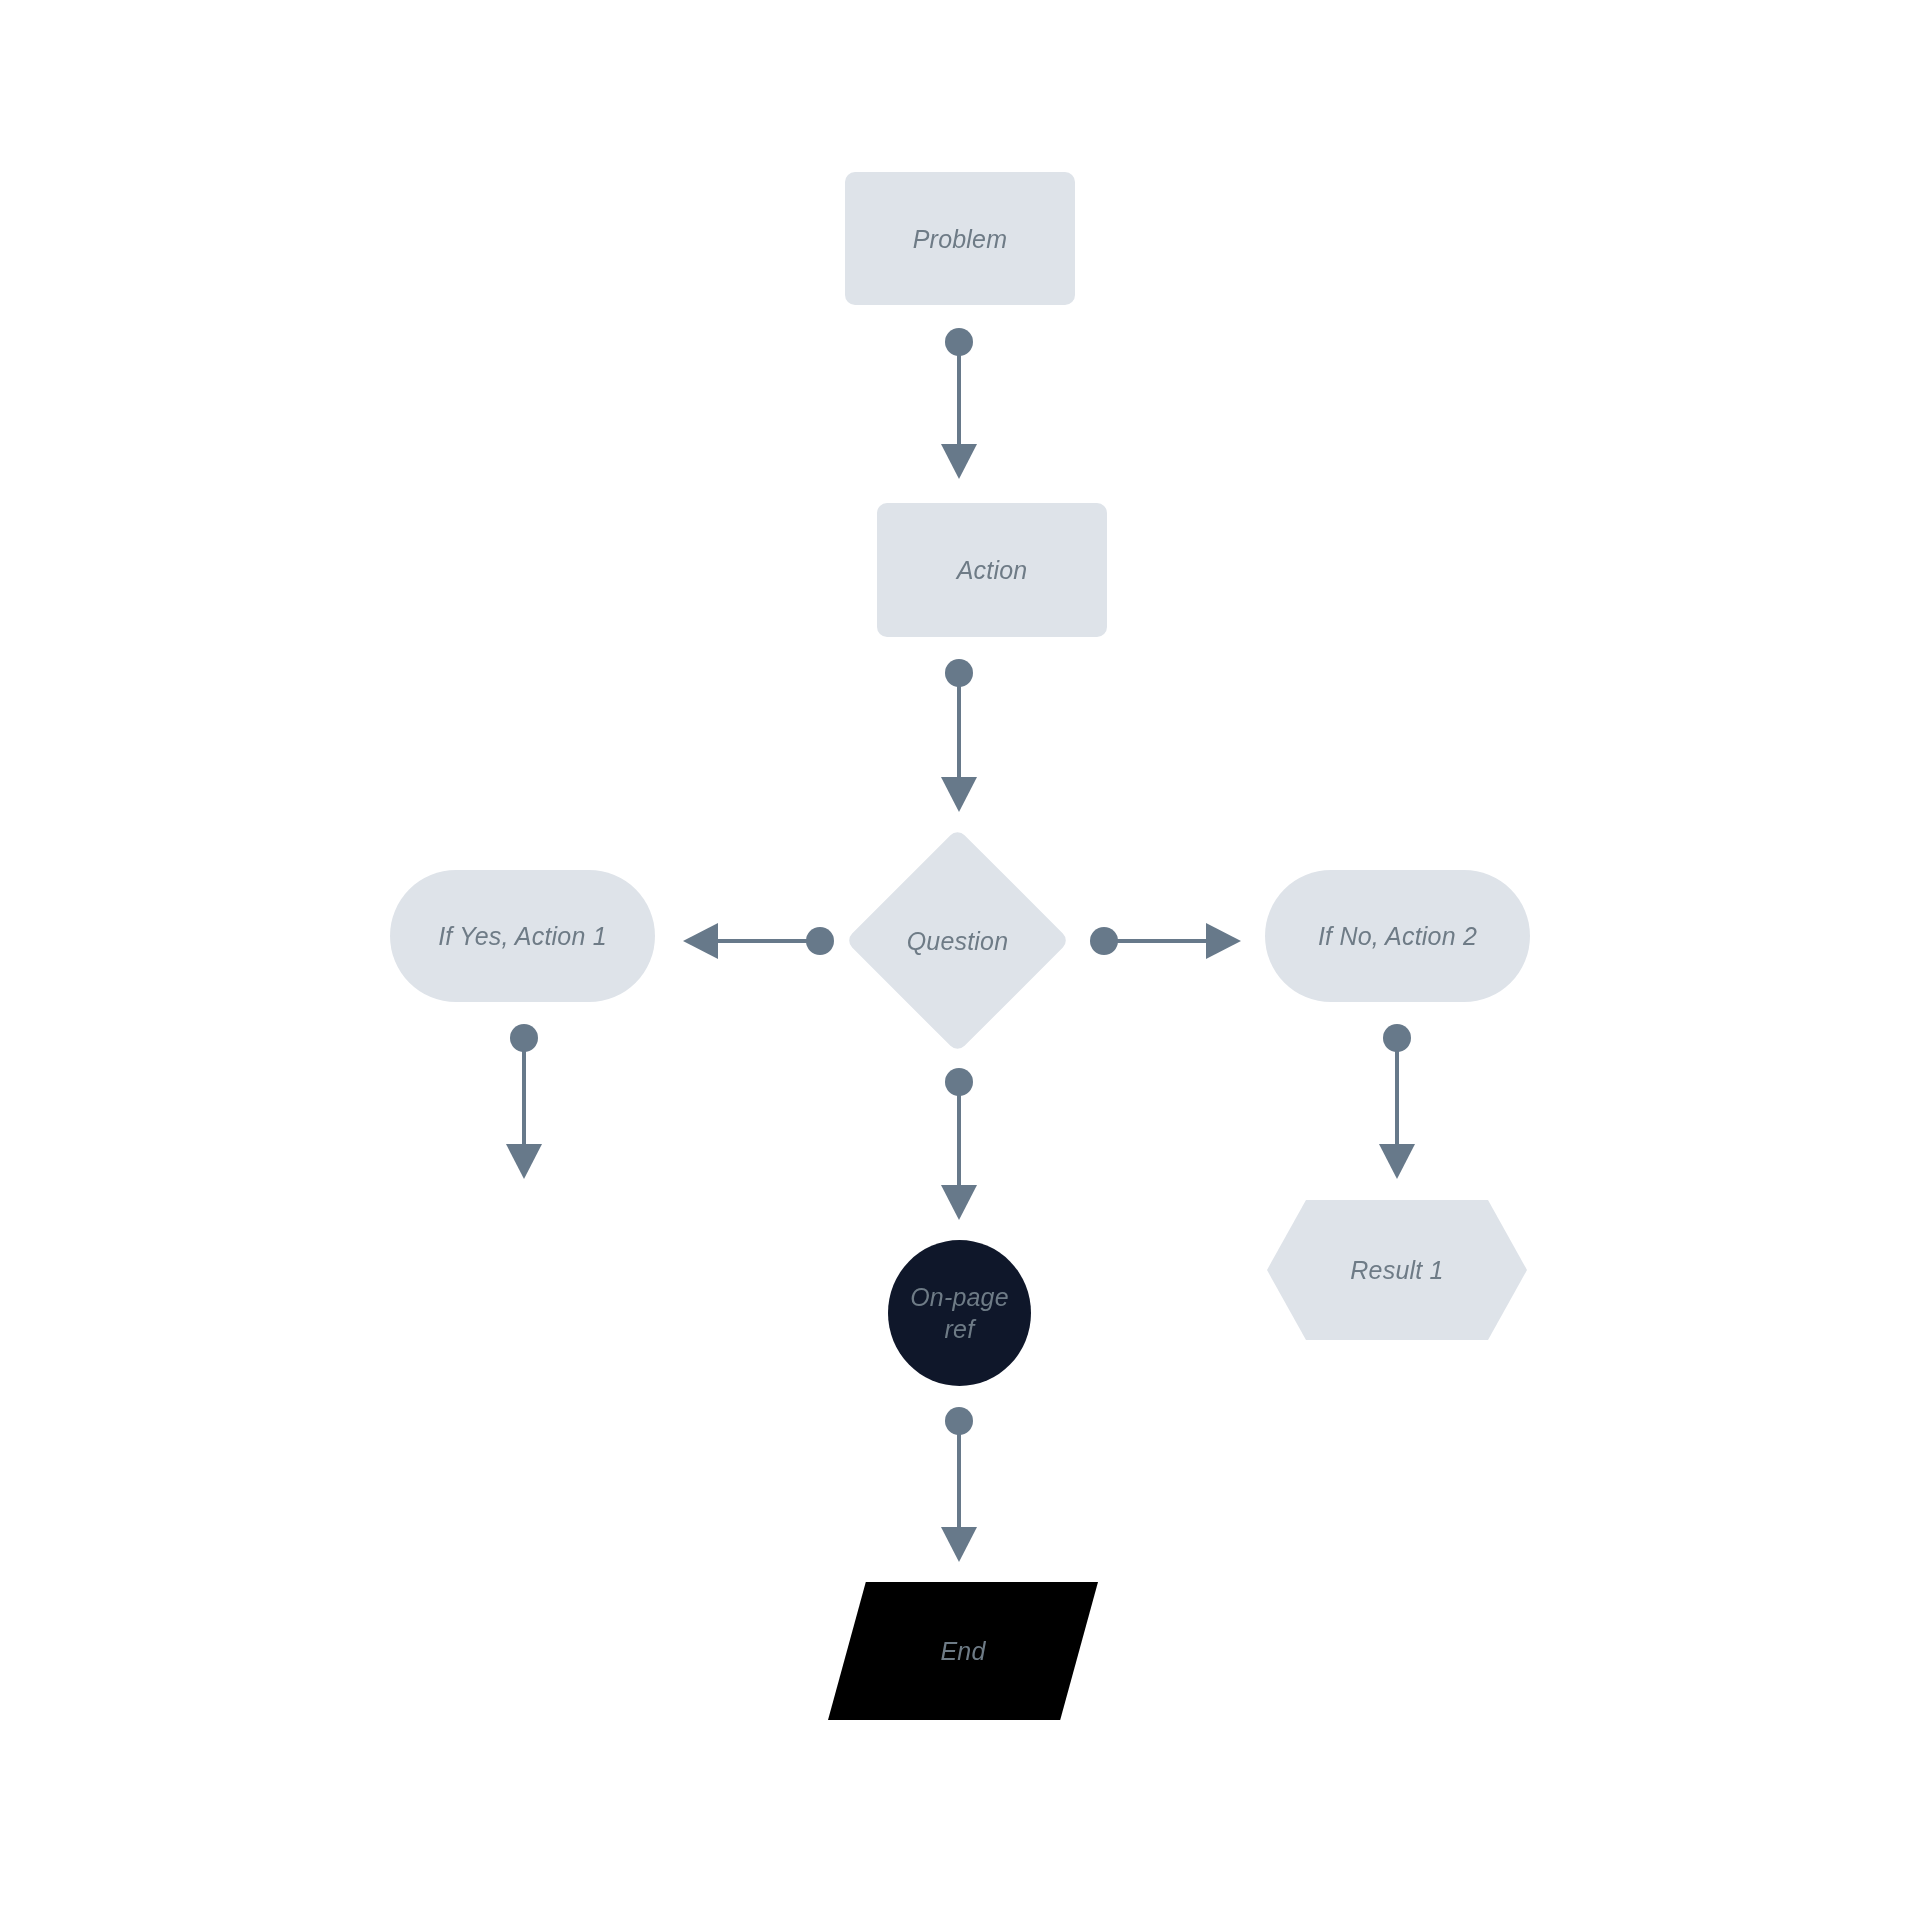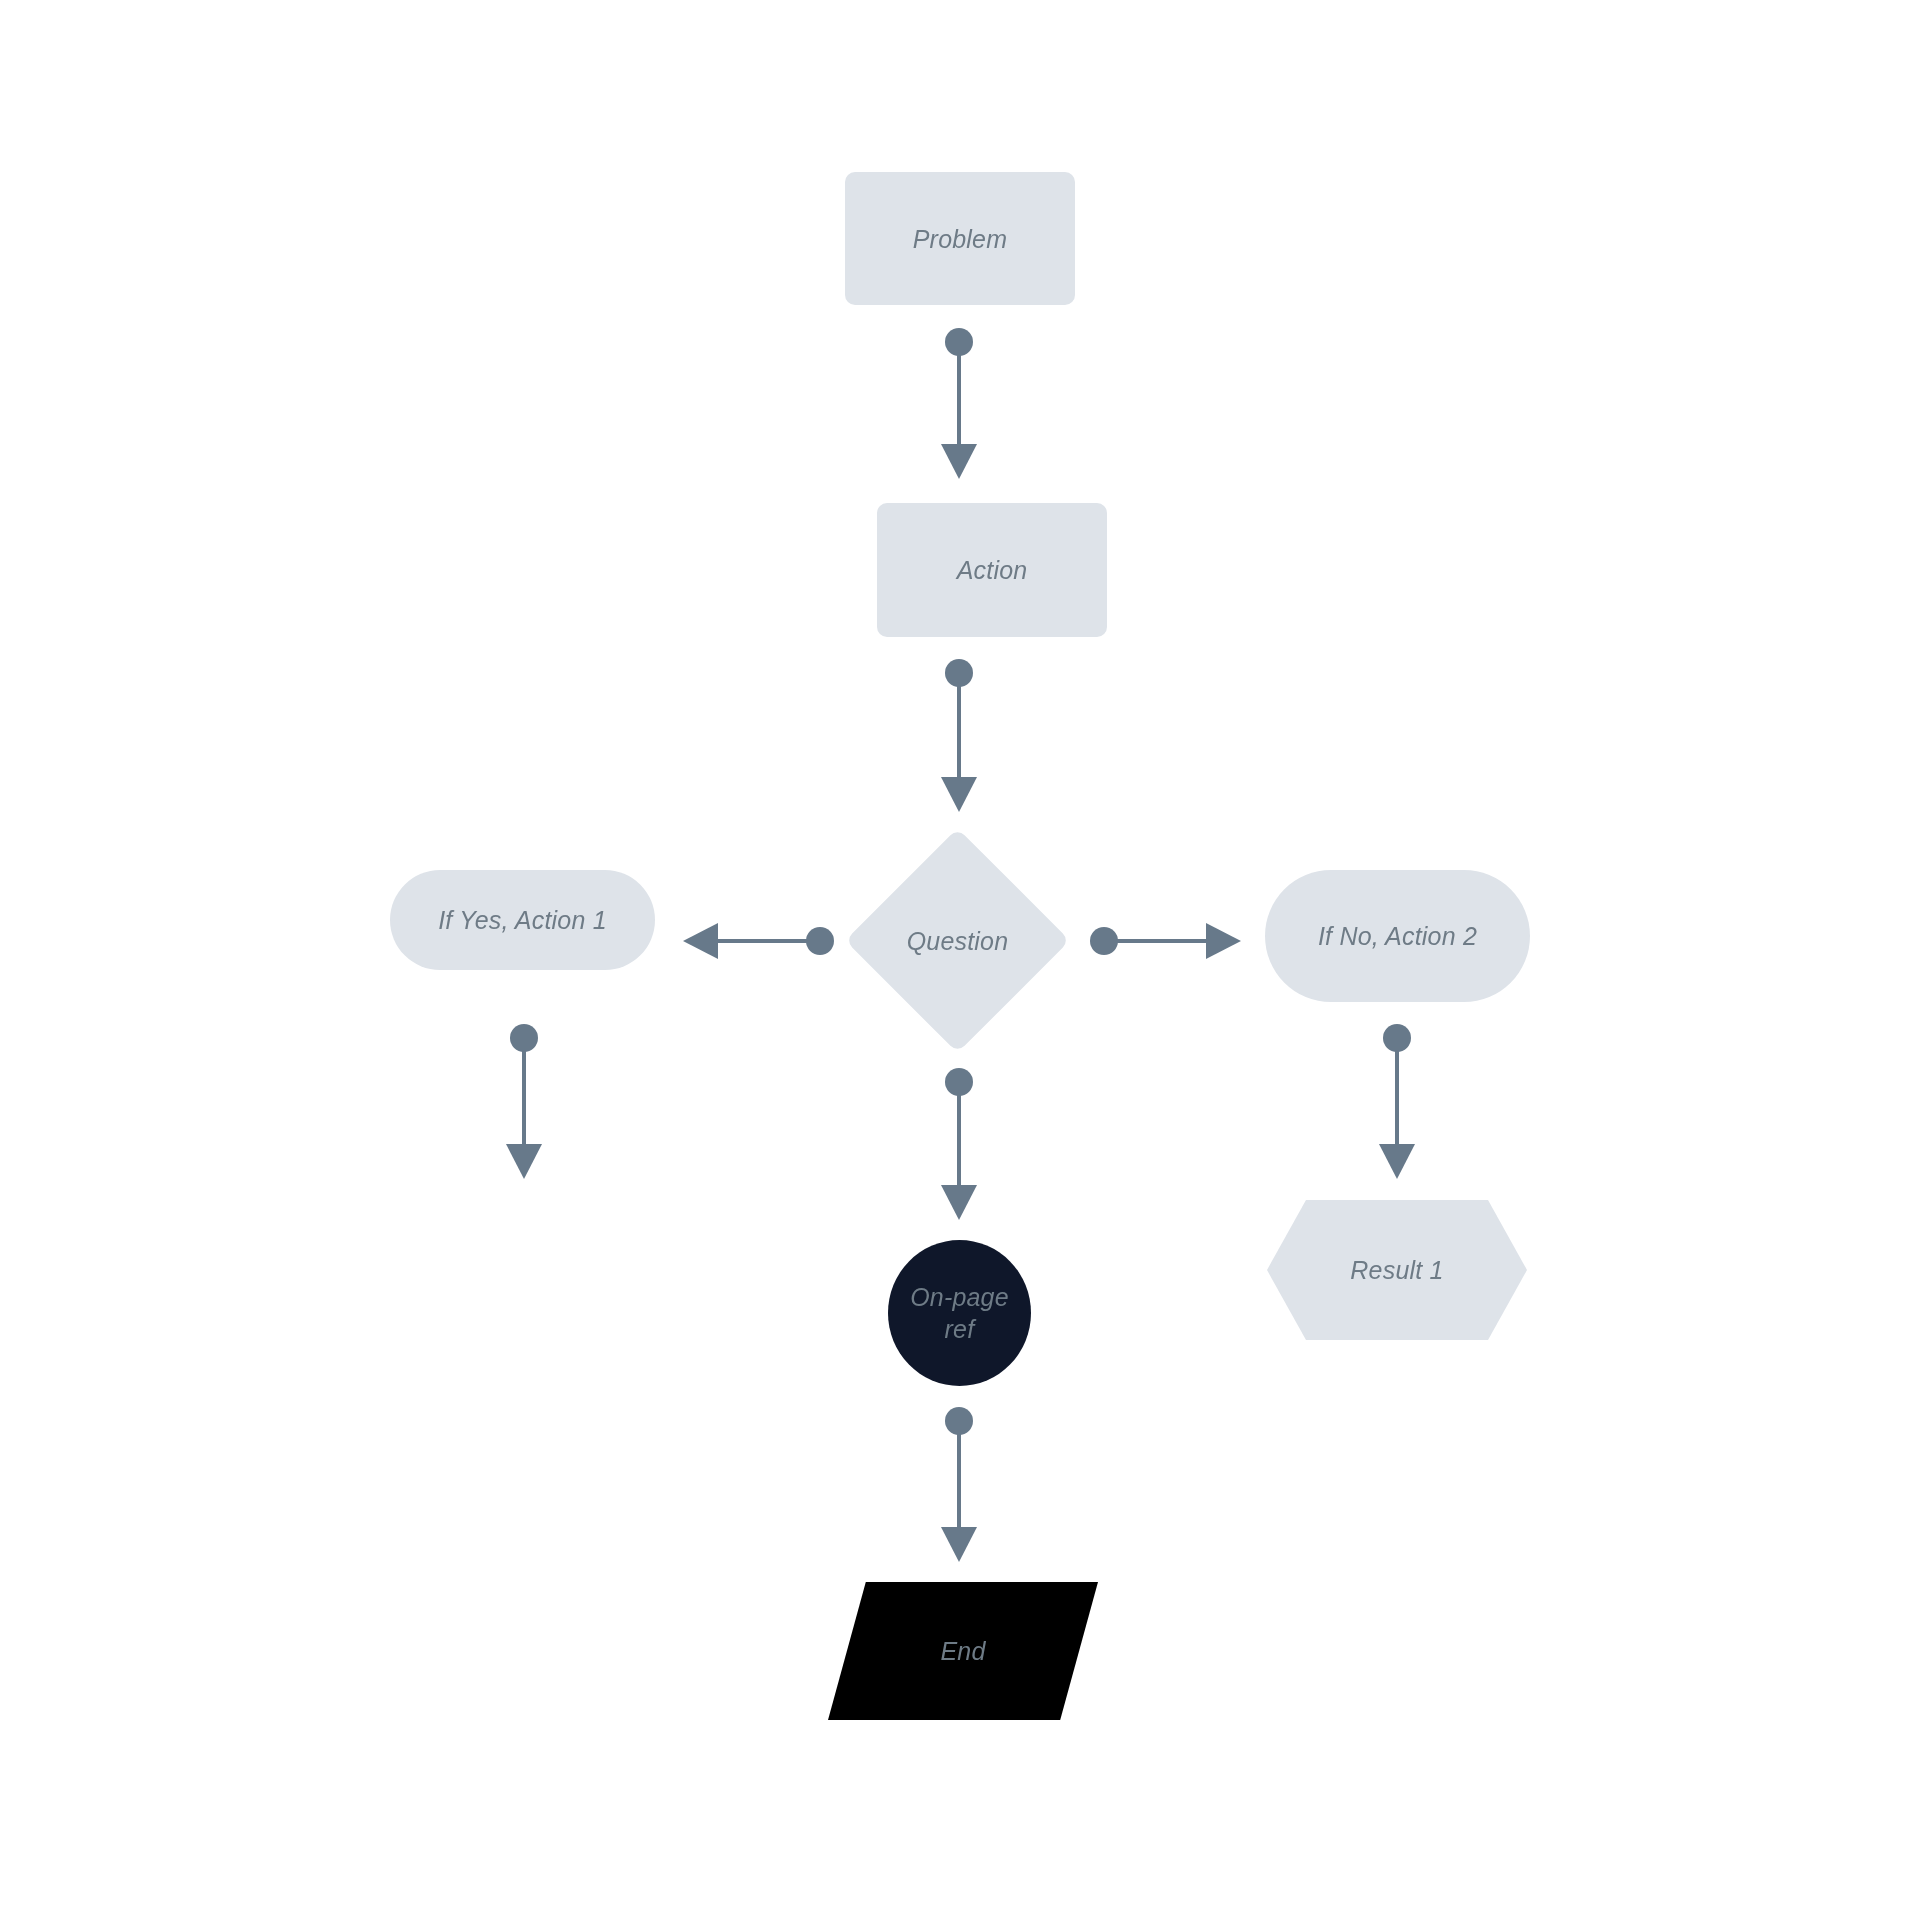--- a/index.html
+++ b/index.html
@@ -151,21 +151,21 @@
 
   <div class="node shape-rect" style="left:877px; top:503px; width:230px; height:134px;">
     <span class="node-label">Action</span>
   </div>
 
   <div class="node shape-diamond" style="left:845px; top:828px; width:225px; height:225px;justify-content:center;">
     <div class="diamond-body"></div>
     <span class="node-label">Question</span>
   </div>
 
-  <div class="node shape-pill" style="left:390px; top:870px; width:265px; height:100px;">
+  <div class="node shape-pill" style="left:390px; top:870px; width:265px; height:132px;">
     <span class="node-label">If Yes, Action 1</span>
   </div>
 
   <div class="node shape-pill" style="left:1265px; top:870px; width:265px; height:132px;">
     <span class="node-label">If No, Action 2</span>
   </div>
 
 
   <div class="node shape-hex" style="left:1267px; top:1200px; width:260px; height:140px;">
     <span class="node-label">Result 1</span>

